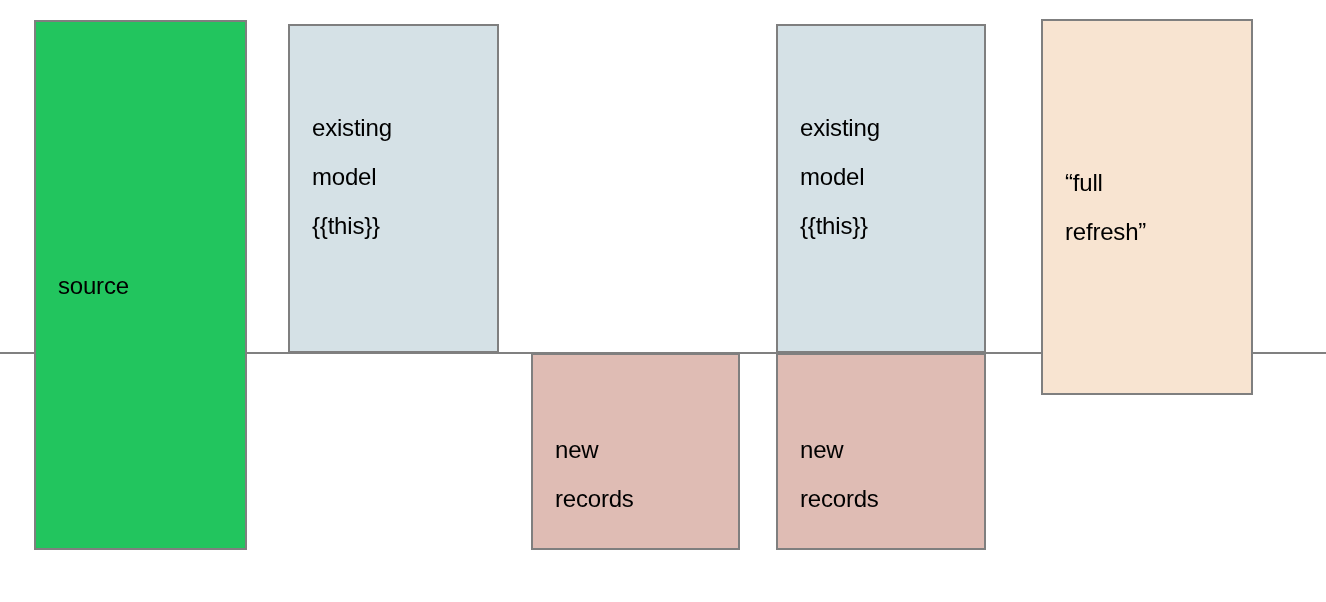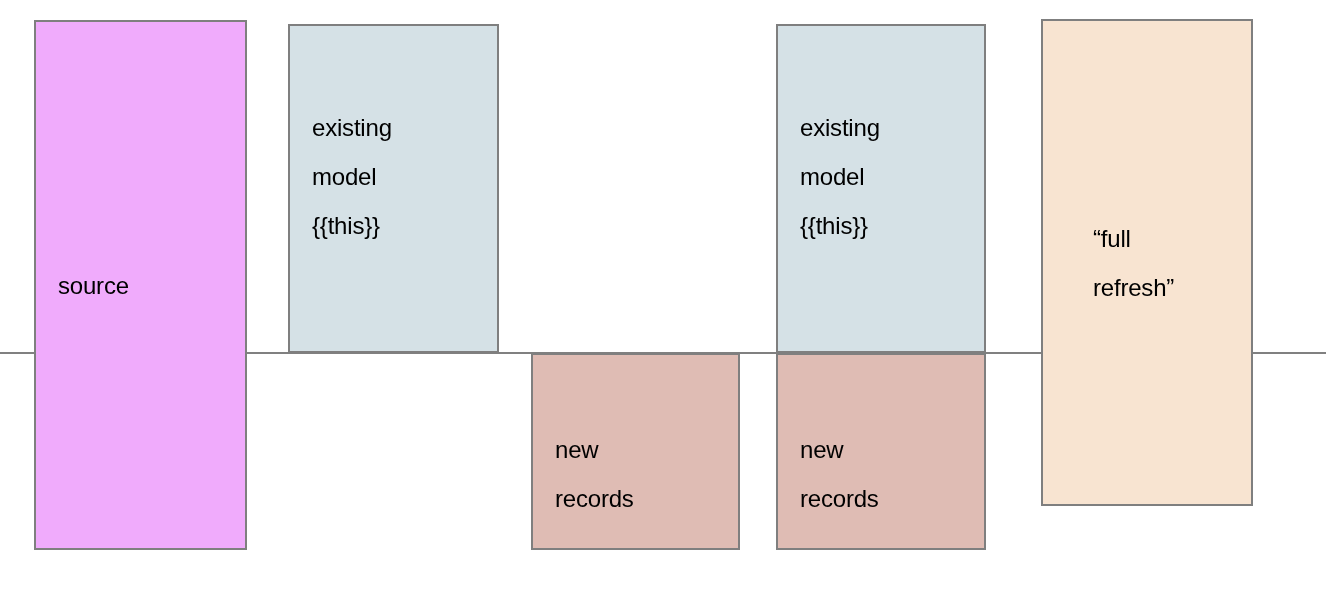--- a/index.html
+++ b/index.html
@@ -38,26 +38,26 @@
     padding-left: 22px;
     padding-right: 10px;
     color: #000000;
     font-size: 24px;
     line-height: 49px;
     letter-spacing: -0.2px;
     white-space: pre-line;
     text-align: left;
   }
   
-  .box-source       { left: 34px;   top: 20px;  width: 213px; height: 530px; background: #f0abfc; }
+  .box-source       { left: 34px;   top: 20px;  width: 213px; height: 530px; background: #22c55e; }
   .box-model-1      { left: 288px;  top: 24px;  width: 211px; height: 329px; background: #d5e1e6; }
   .box-newrec-1     { left: 531px;  top: 353px; width: 209px; height: 197px; background: #dfbcb4; }
   .box-model-2      { left: 776px;  top: 24px;  width: 210px; height: 329px; background: #d5e1e6; }
   .box-newrec-2     { left: 776px;  top: 353px; width: 210px; height: 197px; background: #dfbcb4; }
-  .box-fullrefresh  { left: 1041px; top: 19px;  width: 212px; height: 487px; background: #f8e4d1; padding-left: 28px; }
+  .box-fullrefresh  { left: 1041px; top: 19px;  width: 212px; height: 376px; background: #f8e4d1; }
 
   
   .box-source .label      { margin-top: 0; }
   .box-model-1 .label,
   .box-model-2 .label     { margin-bottom: 24px; }
   .box-newrec-1 .label,
   .box-newrec-2 .label    { margin-bottom: 0; margin-top: 44px; }
   .box-fullrefresh .label { margin-top: 0; }
 </style>
 </head>

